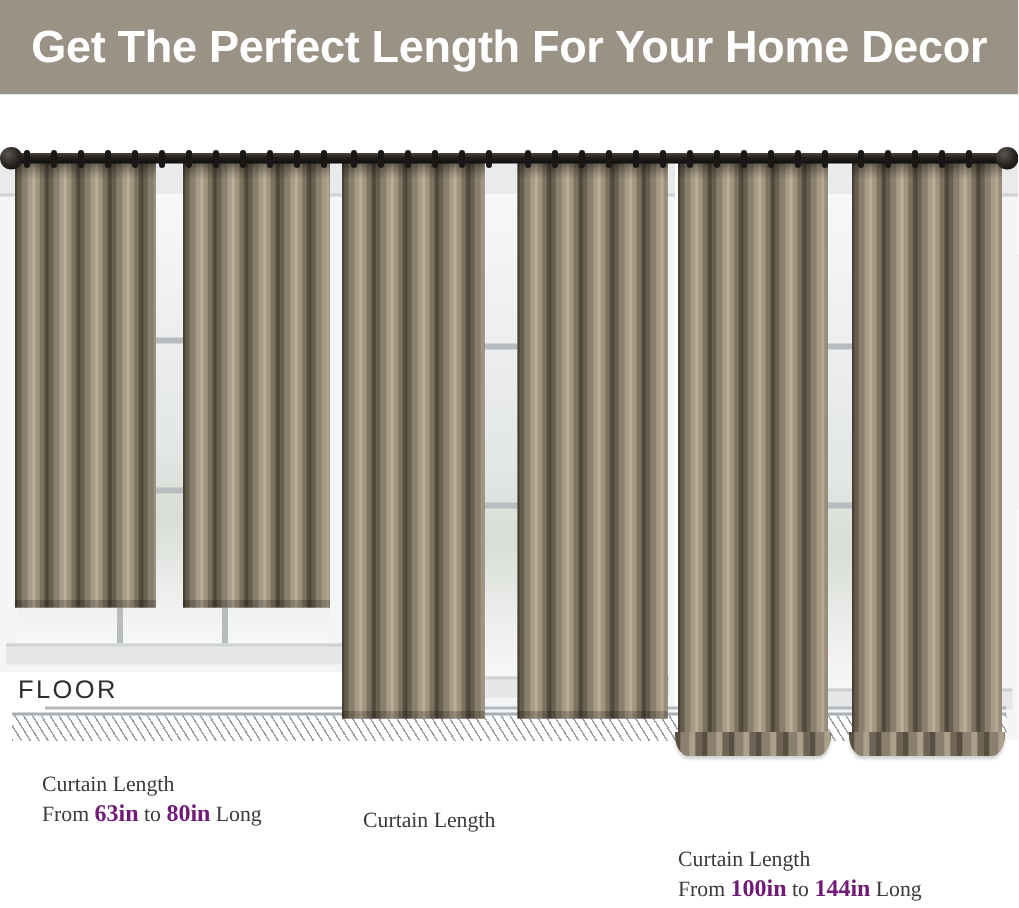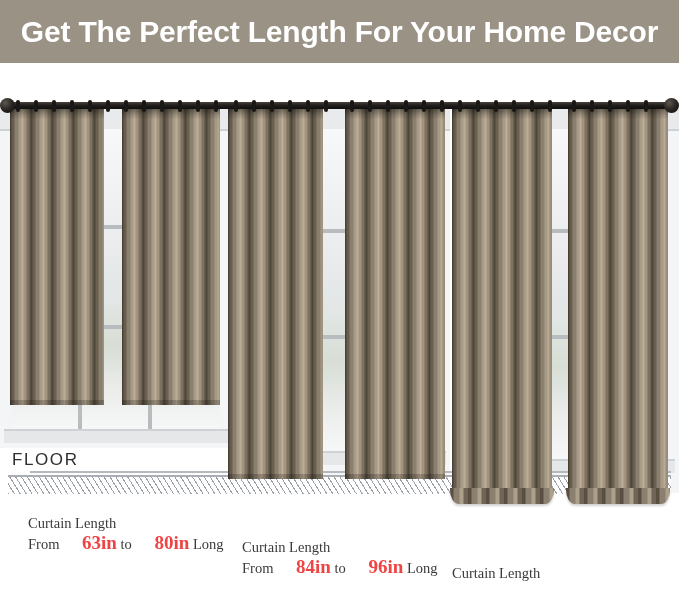--- a/index.html
+++ b/index.html
@@ -224,24 +224,23 @@
     z-index: 50;
     color: #3a3a3a;
     font-size: 14.5px;
     line-height: 20px;
     white-space: nowrap;
     font-family: Liberation Serif, serif;
   }
   .caption .line1 { display: block; }
   .caption .line2 { display: block; }
   .num {
-    color: #ef4444;
-    font-size: 19px;
+    color: #701a75;
+    font-size: 16px;
     font-weight: bold;
-    margin-left: 19px;
   }
 
   #caption-1 { left: 28px;  top: 450px; }
   #caption-2 { left: 242px; top: 474px; }
   #caption-3 { left: 452px; top: 500px; }
 </style>
 </head>
 <body>
 
 <div id="page">
@@ -351,21 +350,21 @@
       <div class="ring" style="left:644px;"></div>
     </div>
 
     <div class="caption" id="caption-1">
       <span class="line1">Curtain Length</span>
       <span class="line2"><span>From </span><span class="num">63in</span><span> to </span><span class="num">80in</span><span> Long</span></span>
     </div>
 
     <div class="caption" id="caption-2">
       <span class="line1">Curtain Length</span>
-      <span class="line2"><span>From </span><span class="num">84in</span><span> to </span><span class="num">96in</span><span> Long</span></span>
     </div>
 
     <div class="caption" id="caption-3">
       <span class="line1">Curtain Length</span>
+      <span class="line2"><span>From </span><span class="num">100in</span><span> to </span><span class="num">144in</span><span> Long</span></span>
     </div>
 
   </div>
 </div>
 
 </body></html>

